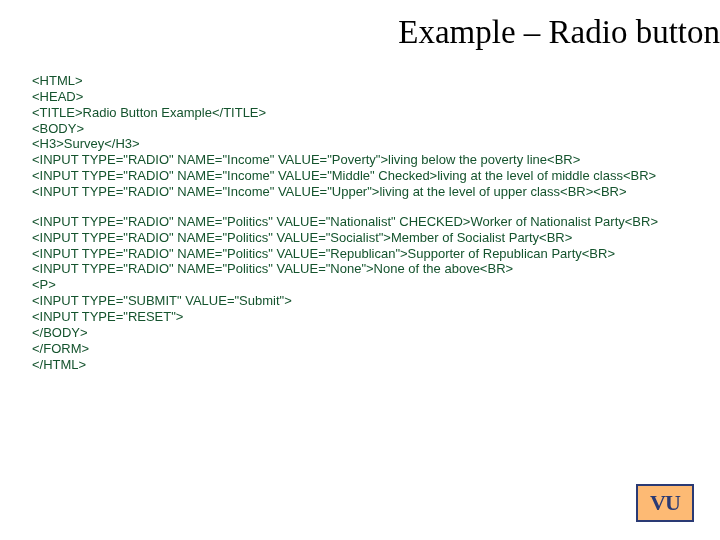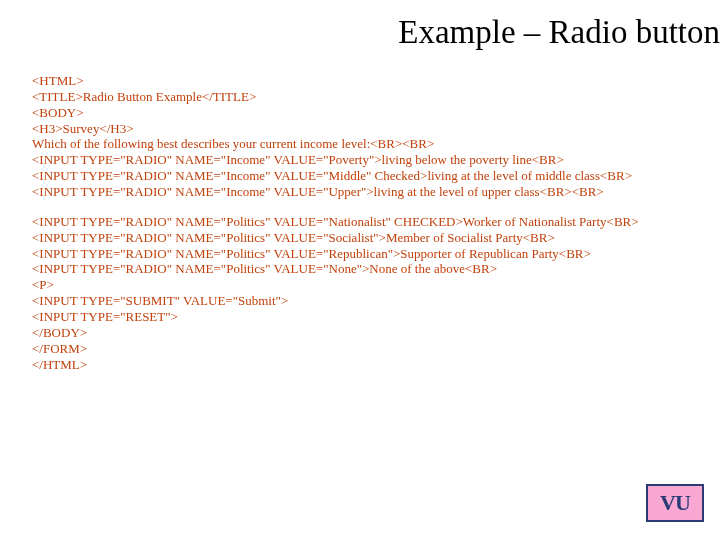--- a/index.html
+++ b/index.html
@@ -12,63 +12,63 @@
     position: relative;
     overflow: hidden;
   }
   .title {
     font-size: 33px;
     text-align: right;
     margin-top: 14px;
     color: #000;
   }
   .code-block {
-    font-family: Liberation Serif, serif;
+    font-family: Liberation Sans, sans-serif;
     font-size: 13px;
-    color: #c2410c;
+    color: #14532d;
     margin: 22px 28px 0 32px;
     line-height: 1.22;
   }
   .code-line {
     white-space: pre;
   }
   .gap {
     height: 14px;
   }
   .logo {
     position: absolute;
-    right: 16px;
+    right: 26px;
     bottom: 18px;
     width: 54px;
     height: 34px;
     border: 2px solid #2a3a74;
     display: flex;
     align-items: center;
     justify-content: center;
-    background: #f9a8d4;
+    background: #fdba74;
   }
   .logo-text {
     font-family: "Times New Roman", Times, serif;
     font-size: 22px;
     font-weight: bold;
     color: #2a3a74;
     letter-spacing: -1px;
   }
 </style>
 </head>
 <body>
 
 <div class="title">Example – Radio button</div>
 
 <div class="code-block">
   <div class="code-line">&lt;HTML&gt;</div>
+  <div class="code-line">&lt;HEAD&gt;</div>
   <div class="code-line">&lt;TITLE&gt;Radio Button Example&lt;/TITLE&gt;</div>
   <div class="code-line">&lt;BODY&gt;</div>
   <div class="code-line">&lt;H3&gt;Survey&lt;/H3&gt;</div>
-  <div class="code-line">Which of the following best describes your current income level:&lt;BR&gt;&lt;BR&gt;</div>
   <div class="code-line">&lt;INPUT TYPE="RADIO" NAME="Income" VALUE="Poverty"&gt;living below the poverty line&lt;BR&gt;</div>
   <div class="code-line">&lt;INPUT TYPE="RADIO" NAME="Income" VALUE="Middle" Checked&gt;living at the level of middle class&lt;BR&gt;</div>
   <div class="code-line">&lt;INPUT TYPE="RADIO" NAME="Income" VALUE="Upper"&gt;living at the level of upper class&lt;BR&gt;&lt;BR&gt;</div>
   <div class="gap"></div>
   <div class="code-line">&lt;INPUT TYPE="RADIO" NAME="Politics" VALUE="Nationalist" CHECKED&gt;Worker of Nationalist Party&lt;BR&gt;</div>
   <div class="code-line">&lt;INPUT TYPE="RADIO" NAME="Politics" VALUE="Socialist"&gt;Member of Socialist Party&lt;BR&gt;</div>
   <div class="code-line">&lt;INPUT TYPE="RADIO" NAME="Politics" VALUE="Republican"&gt;Supporter of Republican Party&lt;BR&gt;</div>
   <div class="code-line">&lt;INPUT TYPE="RADIO" NAME="Politics" VALUE="None"&gt;None of the above&lt;BR&gt;</div>
   <div class="code-line">&lt;P&gt;</div>
   <div class="code-line">&lt;INPUT TYPE="SUBMIT" VALUE="Submit"&gt;</div>

